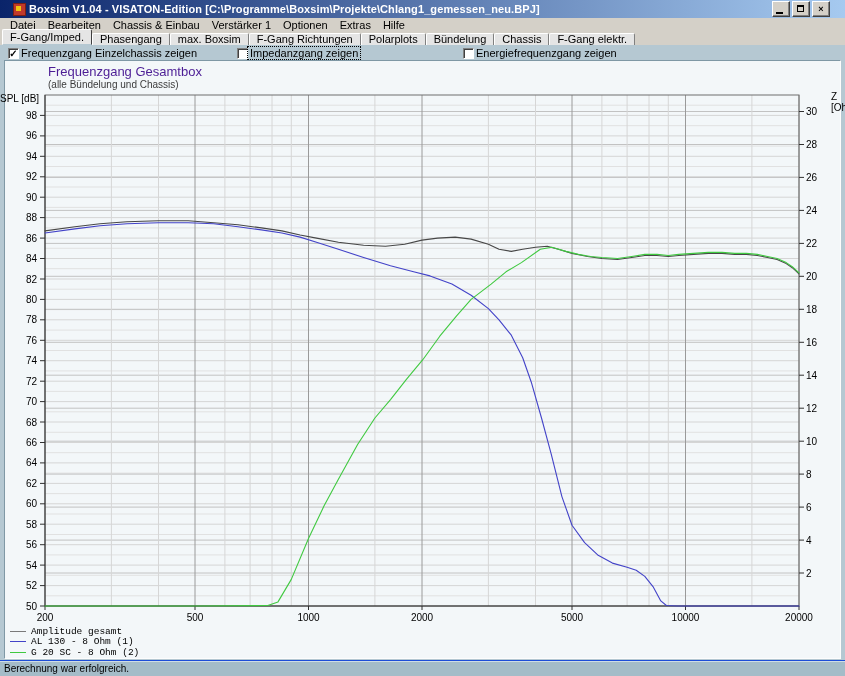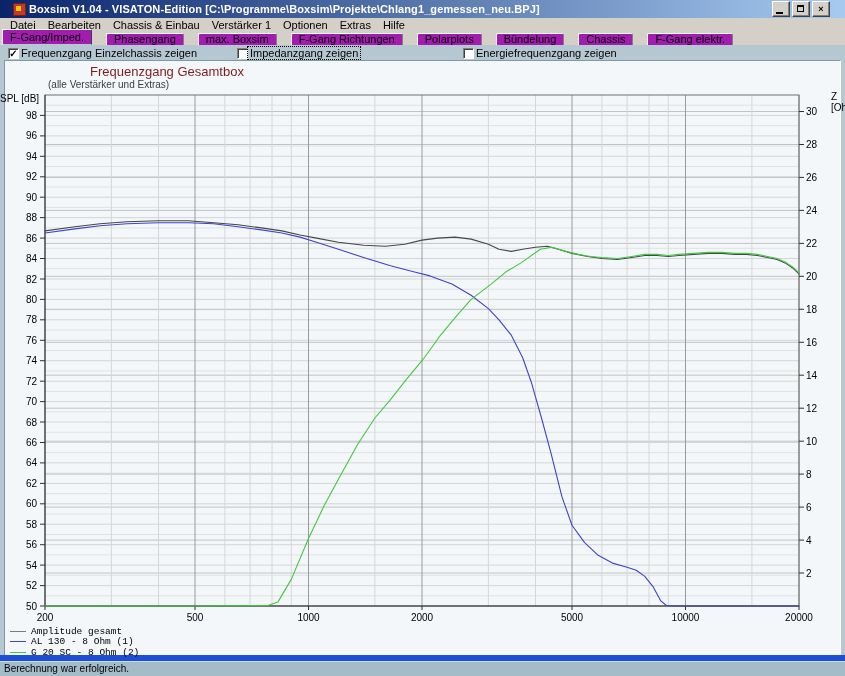--- a/index.html
+++ b/index.html
@@ -21,47 +21,47 @@
   .winbtn{width:16px;height:14px;background:#d4d0c8;border:1px solid;border-color:#fff #404040 #404040 #fff;
     box-shadow:inset -1px -1px 0 #808080;position:relative;display:flex;align-items:center;justify-content:center;
     font-size:9px;font-weight:bold;color:#000;line-height:1;}
   .glyph-min{position:absolute;left:3px;bottom:2px;width:7px;height:2px;background:#000;}
   .glyph-restore{position:absolute;left:4px;top:3px;width:7px;height:7px;border:1px solid #000;border-top-width:2px;box-sizing:border-box;background:#d4d0c8;}
   
   .menubar{position:absolute;left:0;top:18px;right:0;height:13px;background:#d4d0c8;display:flex;align-items:center;padding-left:4px;font-size:11px;}
   .menu-item{padding:0 6px;white-space:nowrap;color:#000;}
   
   .tabbar{position:absolute;left:0;top:31px;right:0;height:14px;background:#d4d0c8;display:flex;align-items:flex-end;padding-left:2px;font-size:11px;}
-  .tab{height:11px;padding:0 7px;line-height:11px;white-space:nowrap;background:#a21caf;
-    border:1px solid;border-color:#fff #808080 #d4d0c8 #fff;border-radius:2px 2px 0 0;margin-right:14px;position:relative;top:1px;}
+  .tab{height:11px;padding:0 7px;line-height:11px;white-space:nowrap;background:#e5e5e5;
+    border:1px solid;border-color:#fff #808080 #d4d0c8 #fff;border-radius:2px 2px 0 0;margin-right:0;position:relative;top:1px;}
   .tab.active{height:14px;line-height:14px;top:0;z-index:2;border-color:#fff #404040 #b5c8d2 #fff;}
   
   .content{position:absolute;left:0;top:45px;right:0;bottom:16px;background:var(--band-bg);}
   .cbrow{position:absolute;left:0;top:0;right:0;height:15px;font-size:11px;}
   .cbwrap{position:absolute;top:2px;display:flex;align-items:center;height:12px;}
   .cbbox{width:11px;height:11px;background:#fff;border:1px solid;border-color:#808080 #fff #fff #808080;
     box-shadow:inset 1px 1px 0 #404040;box-sizing:border-box;display:flex;align-items:center;justify-content:center;
     font-size:10px;font-weight:bold;line-height:9px;color:#000;}
   .cblabel{margin-left:0;padding:0 2px;white-space:nowrap;}
   .cblabel.focused{outline:1px dotted #000;}
   .panel{position:absolute;left:4px;right:4px;top:15px;bottom:1px;background:var(--panel-bg);
     border:1px solid;border-color:#7f98a5 #fdfdfd #fdfdfd #7f98a5;}
   
   .overlay{position:absolute;left:0;top:0;width:845px;height:676px;pointer-events:none;z-index:5;}
-  .chart-title{position:absolute;left:48px;top:64px;font-size:13px;color:#7f1d1d;margin-left:42px;}
+  .chart-title{position:absolute;left:48px;top:64px;font-size:13px;color:#4c1d95;}
   .chart-subtitle{position:absolute;left:48px;top:79px;font-size:10px;color:#3c3c3c;}
   .ylab-left{position:absolute;left:0;top:93px;width:40px;text-align:left;font-size:10px;color:#000;}
   .ylab-right{position:absolute;left:803px;top:91px;font-size:10px;color:#000;margin-left:28px;}
   .legend{position:absolute;left:10px;top:626px;}
   .legend-row{display:flex;align-items:center;height:10.5px;font-size:9.5px;color:#000;font-family:Liberation Mono, monospace;}
   .legend-swatch{width:16px;height:1px;margin-right:5px;}
   svg{font-family:"Liberation Sans",sans-serif;}
   
   .statusbar{position:absolute;left:0;bottom:0;right:0;height:15px;background:var(--status-bg);
-    border-top:6px solid #1d4ed8;box-shadow:inset 0 1px 0 #cfdde4;font-size:10px;line-height:15px;padding-left:4px;color:#000;}
+    border-top:1px solid #1d4ed8;box-shadow:inset 0 1px 0 #cfdde4;font-size:10px;line-height:15px;padding-left:4px;color:#000;}
 </style>
 </head>
 <body>
 
 <div class="titlebar">
   <div class="app-icon"></div>
   <div class="title-text">Boxsim V1.04 - VISATON-Edition [C:\Programme\Boxsim\Projekte\Chlang1_gemessen_neu.BPJ]</div>
   <div class="winbtns">
     <div class="winbtn">
         <span class="glyph-min"></span>
@@ -111,21 +111,21 @@
       <div class="cbwrap" style="left: 463px; align-items: center;">
         <span class="cbbox"></span>
         <span class="cblabel">Energiefrequenzgang zeigen</span>
       </div>
     </div>
   <div class="panel"></div>
 </div>
 
 <div class="overlay">
   <div class="chart-title">Frequenzgang Gesamtbox</div>
-  <div class="chart-subtitle">(alle Verstärker und Extras)</div>
+  <div class="chart-subtitle">(alle Bündelung und Chassis)</div>
   <div class="ylab-left">SPL [dB]</div>
   <div class="ylab-right">Z [Ohm]</div>
   <div id="svgbox">
       <svg width="845" height="676" viewBox="0 0 845 676" style="position:absolute;left:0;top:0">
         <line x1="45.0" y1="595.8" x2="799.0" y2="595.8" stroke="#e1e1e1" stroke-width="1"></line>
         <line x1="45.0" y1="585.6" x2="799.0" y2="585.6" stroke="#d5d5d5" stroke-width="1"></line>
         <line x1="45.0" y1="575.3" x2="799.0" y2="575.3" stroke="#e1e1e1" stroke-width="1"></line>
         <line x1="45.0" y1="565.1" x2="799.0" y2="565.1" stroke="#d5d5d5" stroke-width="1"></line>
         <line x1="45.0" y1="554.9" x2="799.0" y2="554.9" stroke="#e1e1e1" stroke-width="1"></line>
         <line x1="45.0" y1="544.7" x2="799.0" y2="544.7" stroke="#d5d5d5" stroke-width="1"></line>

